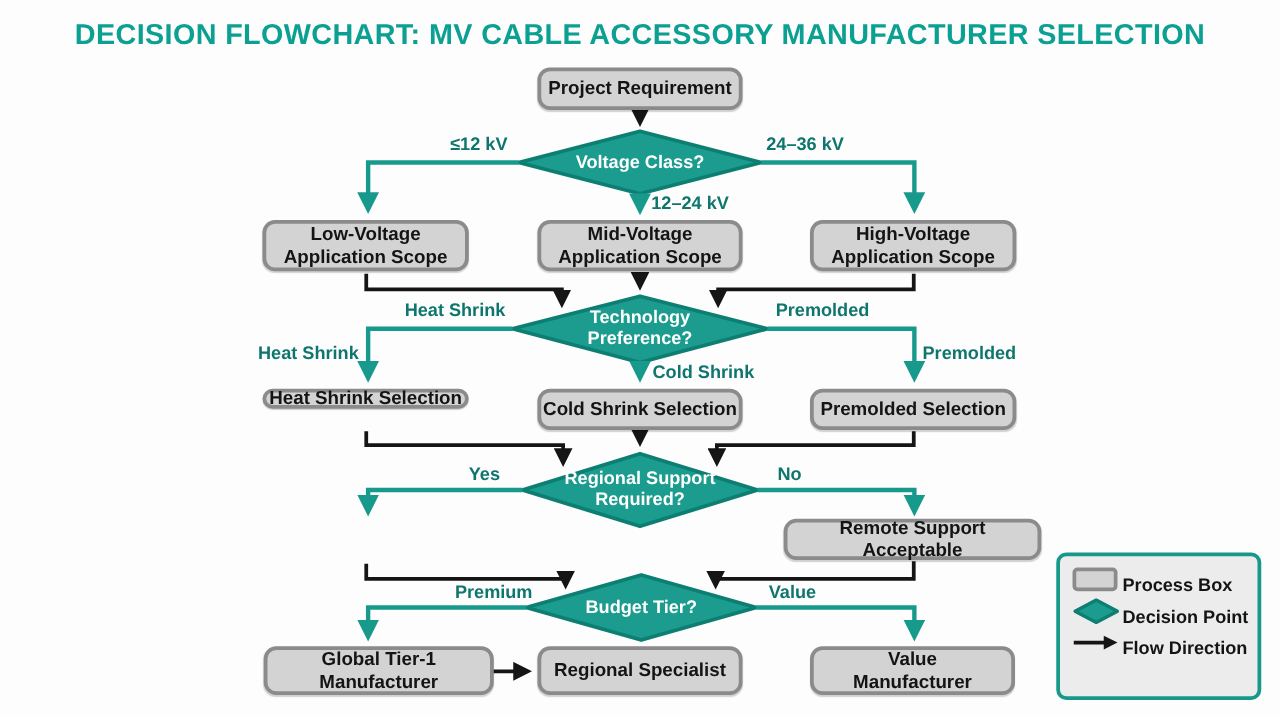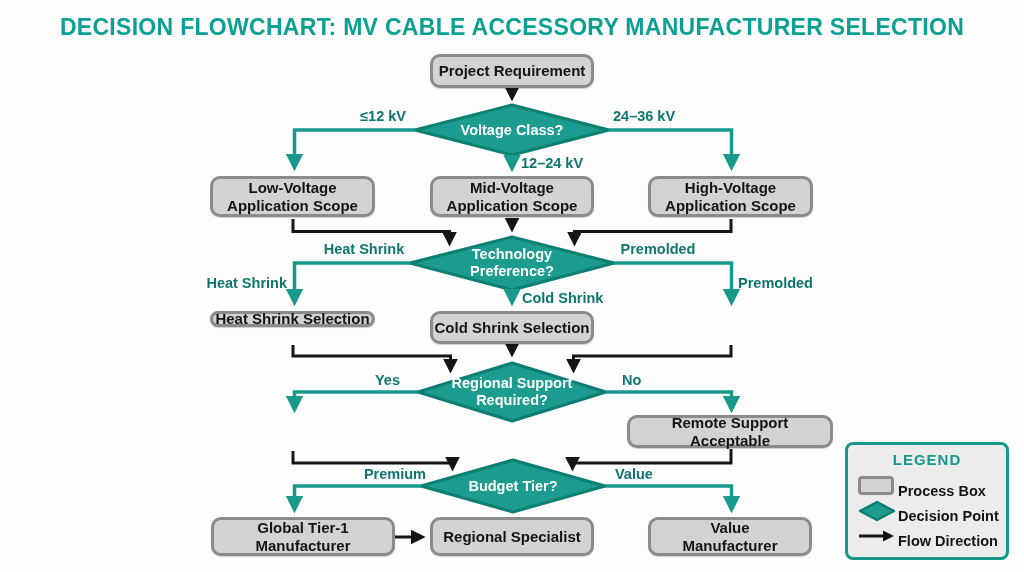--- a/index.html
+++ b/index.html
@@ -108,20 +108,23 @@
   <div class="pbox" style="left:648px;top:176px;width:165px;height:41px;">
     <div>High-Voltage</div>
       <div>Application Scope</div>
   </div>
   <div class="pbox" style="left:210px;top:311px;width:165px;height:16px;">
     <div>Heat Shrink Selection</div>
   </div>
   <div class="pbox" style="left:430px;top:311px;width:164px;height:33px;">
     <div>Cold Shrink Selection</div>
   </div>
+  <div class="pbox" style="left:648px;top:311px;width:165px;height:33px;">
+    <div>Premolded Selection</div>
+  </div>
   <div class="pbox" style="left:627px;top:415px;width:206px;height:33px;">
     <div>Remote Support Acceptable</div>
   </div>
   <div class="pbox" style="left:211px;top:517px;width:184px;height:39px;">
     <div>Global Tier-1</div>
       <div>Manufacturer</div>
   </div>
   <div class="pbox" style="left:430px;top:517px;width:164px;height:39px;">
     <div>Regional Specialist</div>
   </div>
@@ -152,21 +155,20 @@
   <div class="elabel r" style="left:197px;top:275px;width:90px;">Heat Shrink</div>
   <div class="elabel c" style="left:608px;top:241px;width:100px;">Premolded</div>
   <div class="elabel" style="left:738px;top:275px;">Premolded</div>
   <div class="elabel" style="left:522px;top:290px;">Cold Shrink</div>
   <div class="elabel" style="left:375px;top:372px;">Yes</div>
   <div class="elabel" style="left:622px;top:372px;">No</div>
   <div class="elabel r" style="left:340px;top:466px;width:86px;">Premium</div>
   <div class="elabel" style="left:615px;top:466px;">Value</div>
 
   <div class="legend">
-    <div class="legend-title">LEGEND</div>
     <div class="legend-row">
       <span class="lg-ic">
           <span class="lg-proc"></span>
         </span>
       <span class="lg-lb">Process Box</span>
     </div>
     <div class="legend-row">
       <span class="lg-ic">
         <svg width="38" height="22" viewBox="0 0 38 22">
           <polygon points="2,11 19,2 36,11 19,20" fill="#1b9c8e" stroke="#0c7e72" stroke-width="2.5" stroke-linejoin="round"></polygon>

